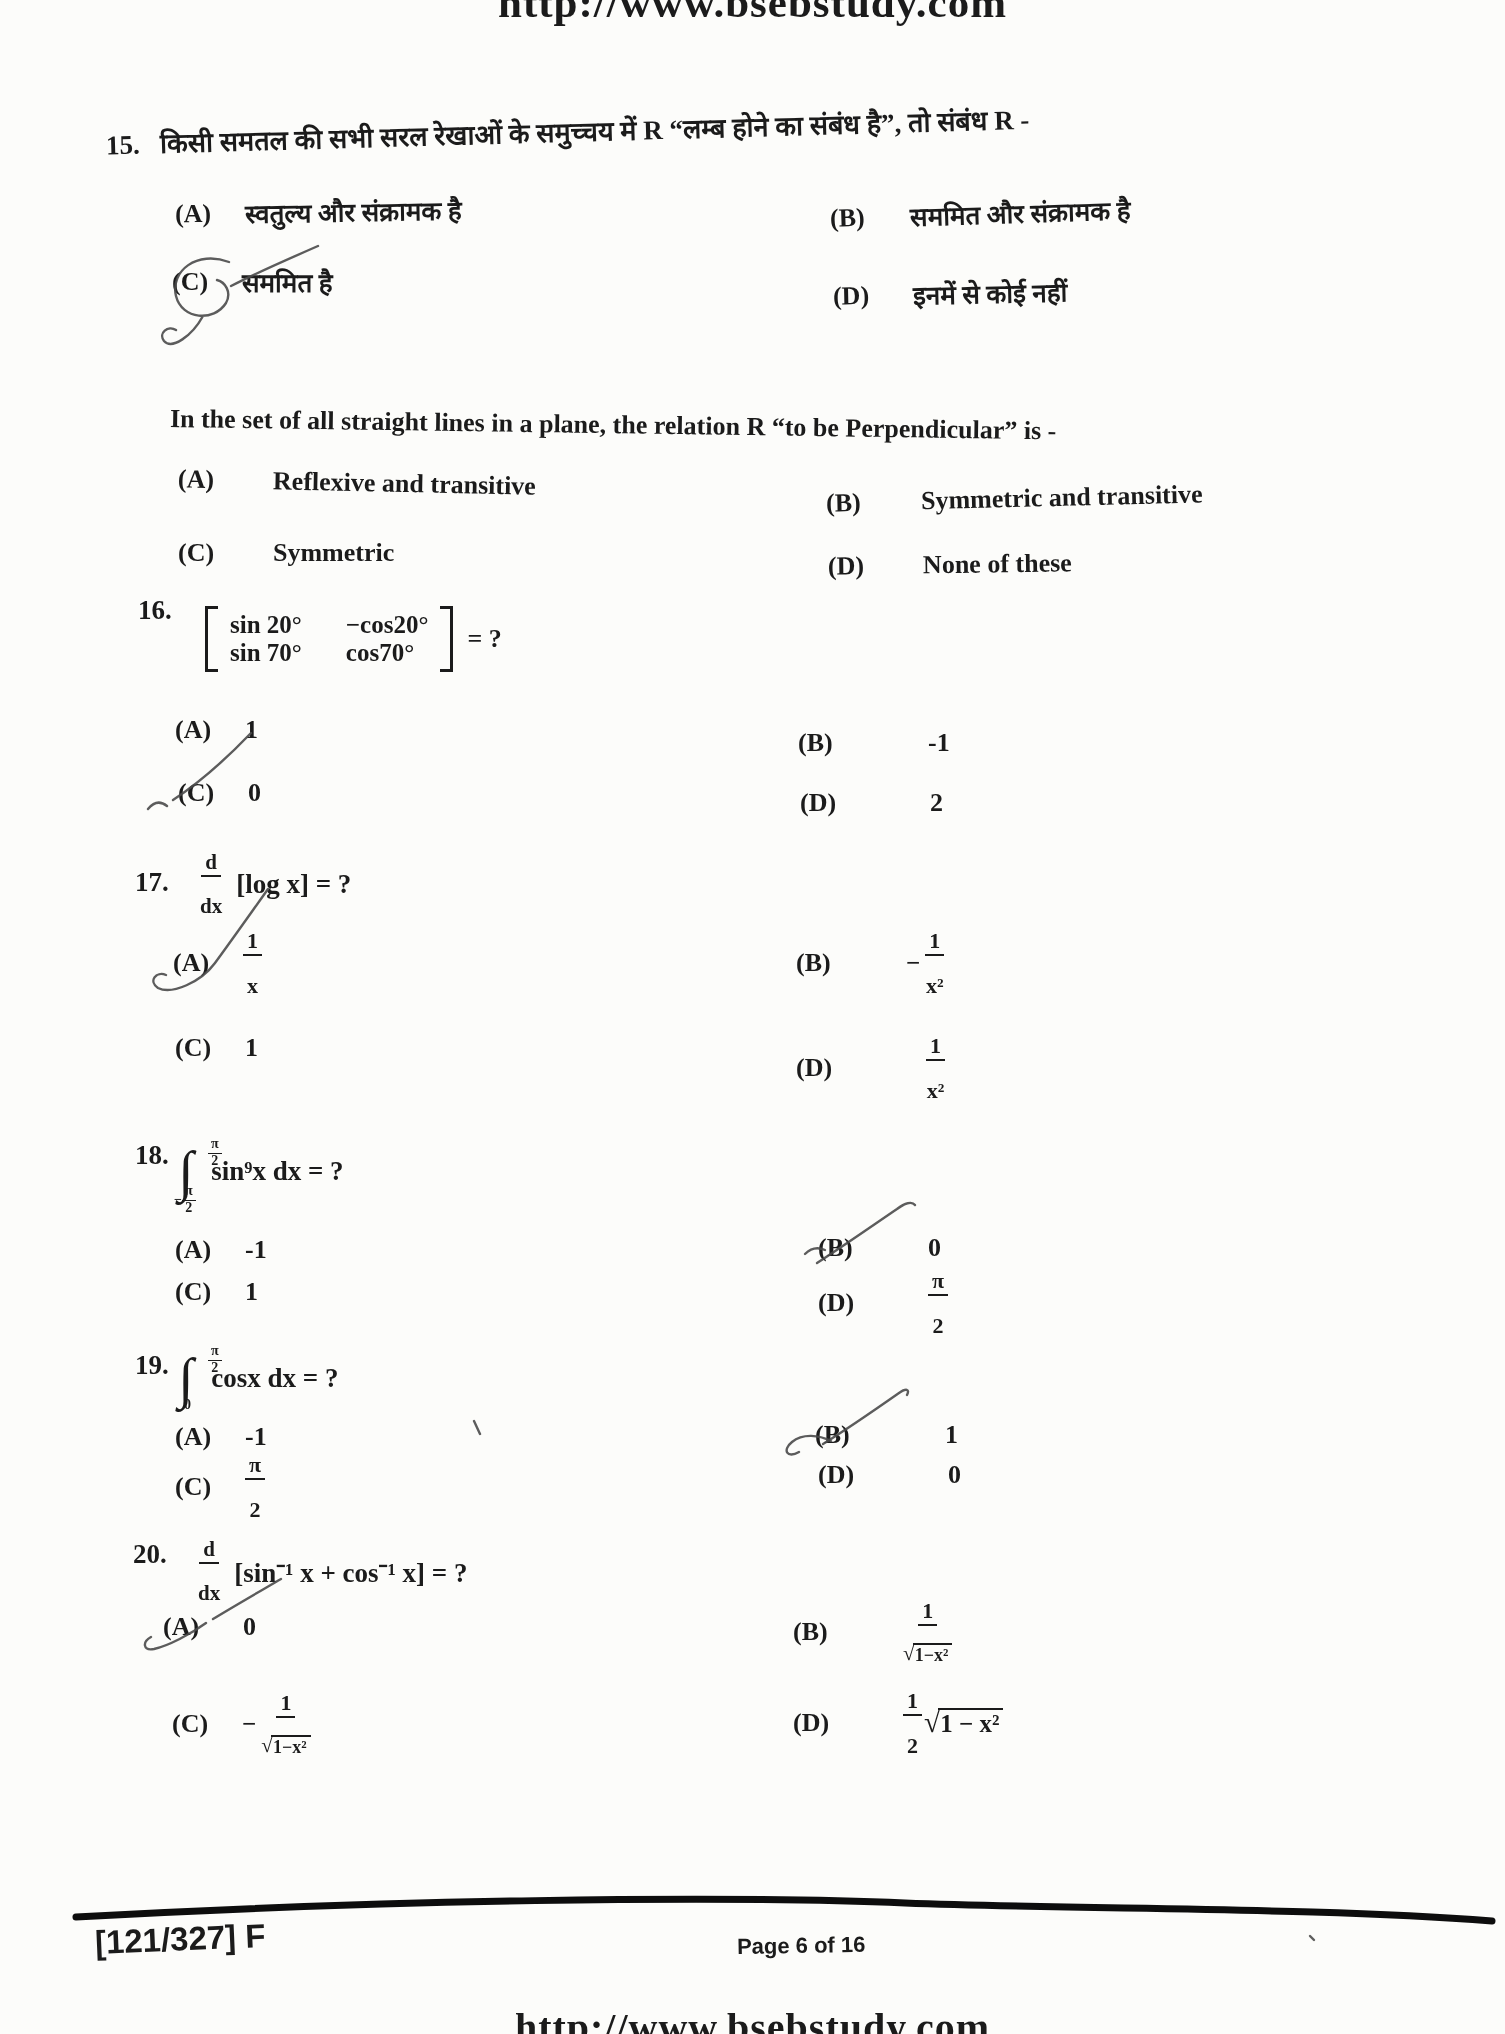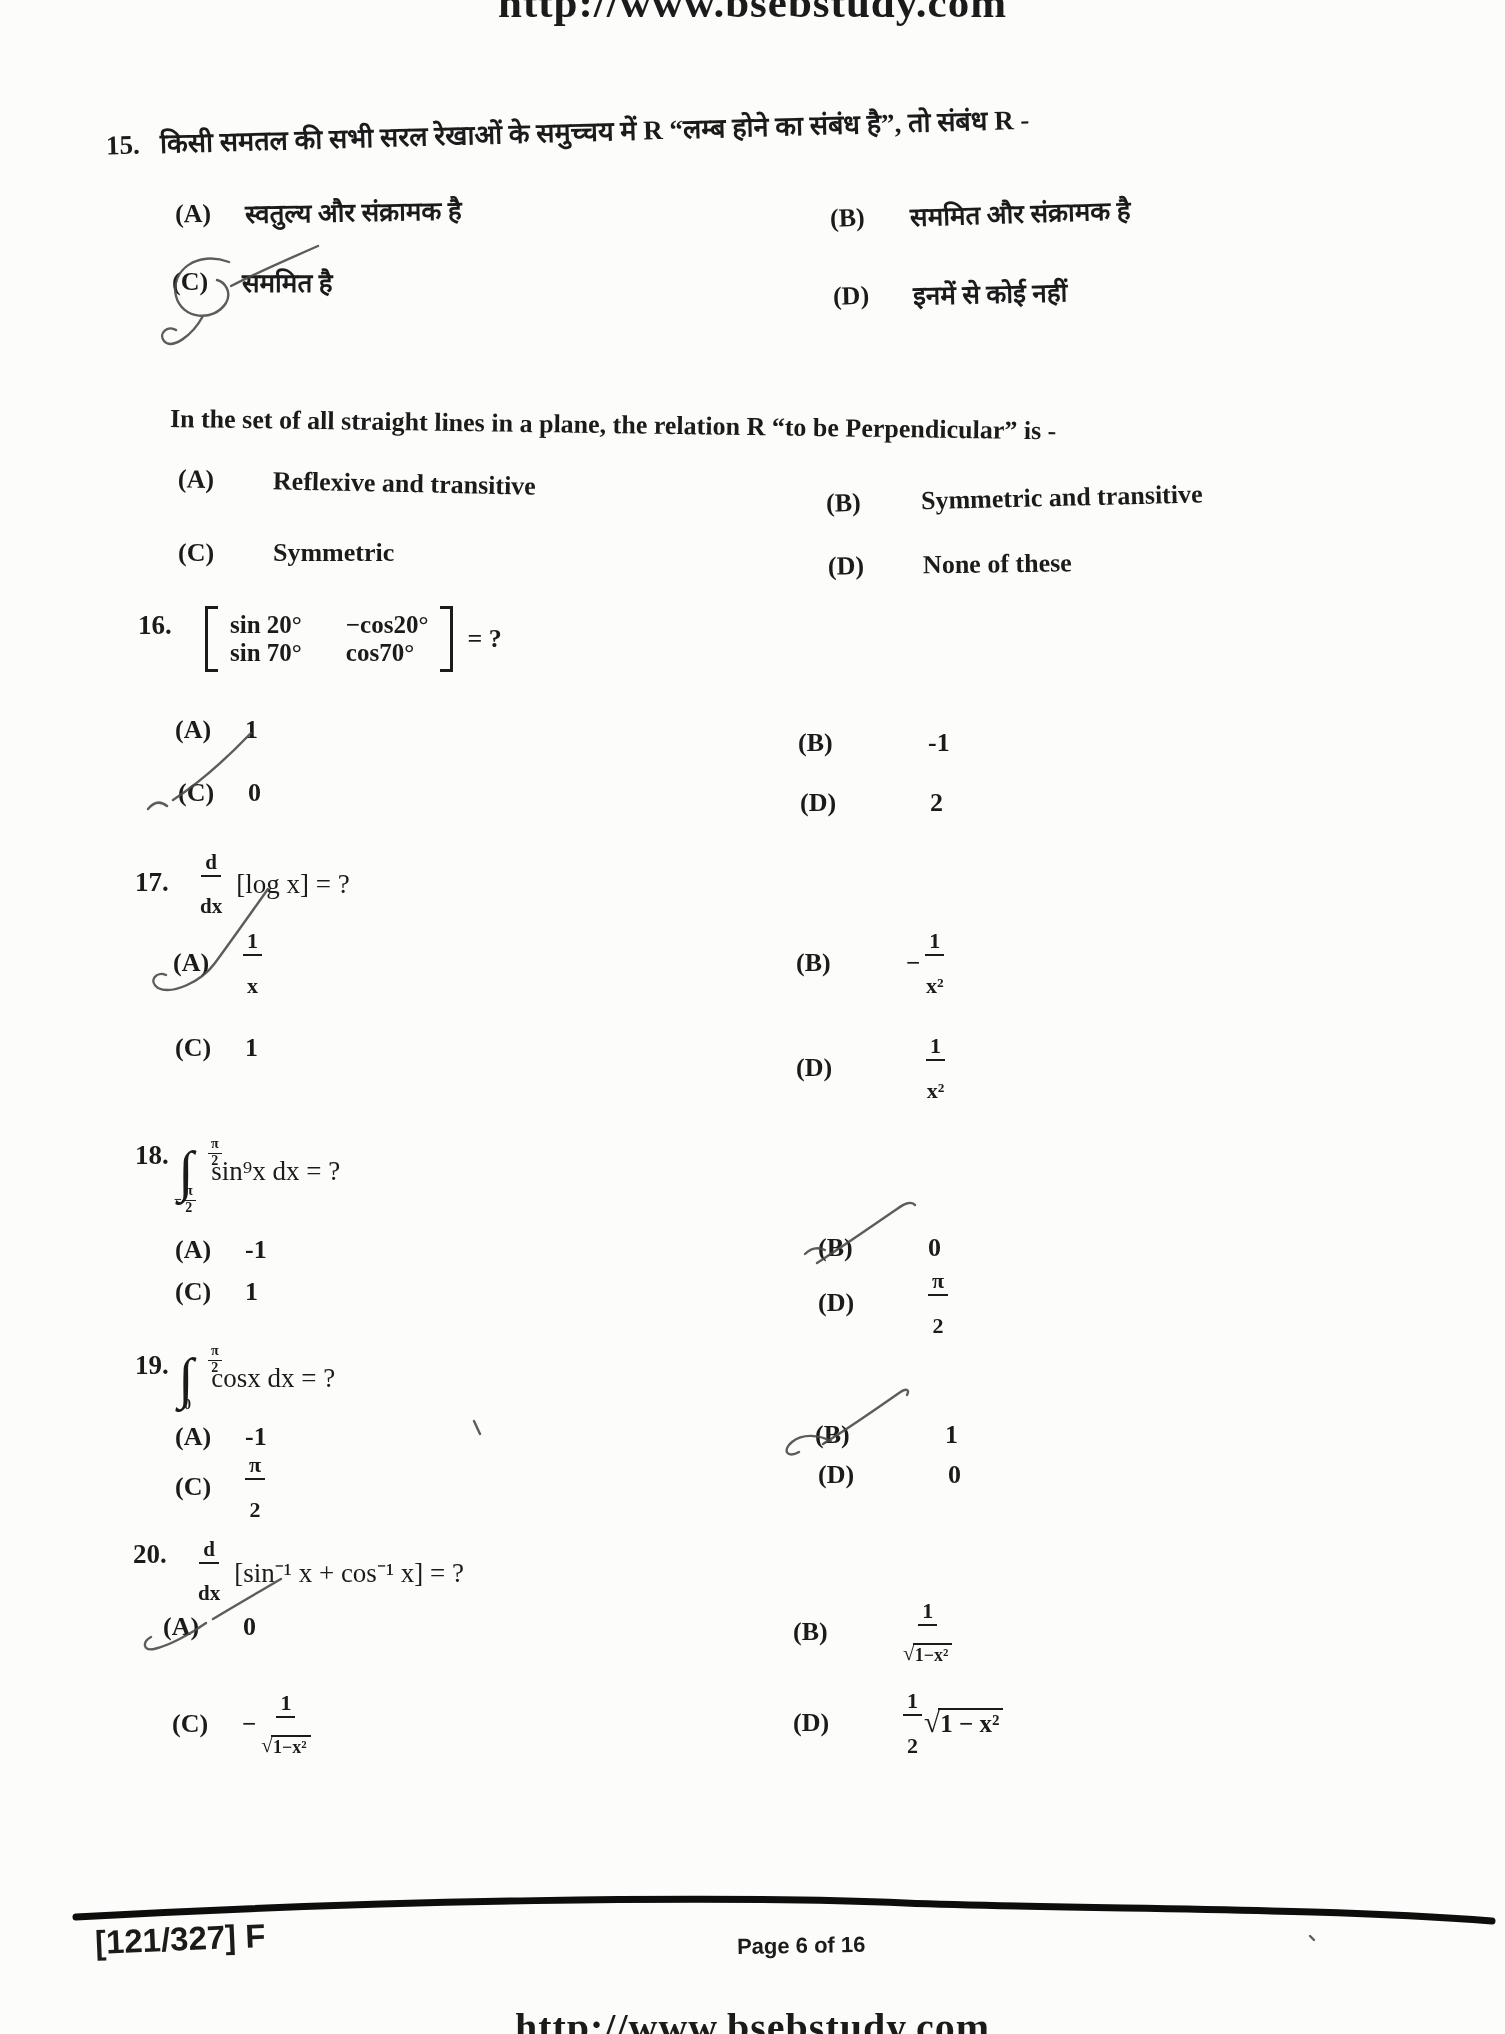--- a/index.html
+++ b/index.html
@@ -16,21 +16,21 @@
   .opt { position:absolute; display:flex; align-items:center; white-space:nowrap; }
   .opt .letter { display:inline-block; font-size:26px; font-weight:700; }
   .opt .val { font-size:26px; font-weight:700; display:inline-flex; align-items:center; }
   .l70 .letter{width:70px;} .l80 .letter{width:80px;} .l95 .letter{width:95px;}
   .l110 .letter{width:110px;} .l130 .letter{width:130px;}
   .frac { display:inline-flex; flex-direction:column; align-items:center;
           font-size:22px; font-weight:700; line-height:1.15; vertical-align:middle; }
   .frac .num { border-bottom:2px solid var(--ink); padding:0 4px 1px; }
   .frac .den { padding-top:17px; }
   .dfrac { font-size:21px; margin-right:8px; }
-  .fbody { font-size:27px; font-weight:400; margin-left:6px; }
+  .fbody { font-size:27px; font-weight:700; margin-left:6px; }
   .formula { position:absolute; display:flex; align-items:center; white-space:nowrap; }
   .prefix { font-size:25px; margin-right:5px; }
   .matrix { display:inline-flex; align-items:stretch; }
   .bracket { width:10px; border:3px solid var(--ink); }
   .bl { border-right:none; } .br { border-left:none; }
   .mgrid { display:grid; grid-template-columns:auto auto; column-gap:44px;
            padding:5px 12px; font-size:25px; font-weight:700; align-items:center; }
   .eqq { font-size:26px; font-weight:700; margin-left:14px; align-self:center; }
   .integral { position:relative; display:inline-block; margin:0 12px 0 0; }
   .int-sign { font-size:56px; line-height:0.85; font-weight:700; }
@@ -89,21 +89,21 @@
   </div>
   <div class="opt l95" style="left:178px; top:538px;">
     <span class="letter">(C)</span>
     <span class="val">Symmetric</span>
   </div>
   <div class="opt l95" style="left:828px; top:550px; transform:rotate(-0.8deg);">
     <span class="letter">(D)</span>
     <span class="val">None of these</span>
   </div>
 
-  <span class="abs qnum" style="left:138px; top:610px;">16.</span>
+  <span class="abs qnum" style="left:138px; top:595px;">16.</span>
   <div class="formula" style="left:205px; top:606px;">
     <span class="matrix">
       <span class="bracket bl"></span>
       <span class="mgrid">
         <span>sin 20°</span>
         <span>−cos20°</span>
         <span>sin 70°</span>
         <span>cos70°</span>
       </span>
       <span class="bracket br"></span>

